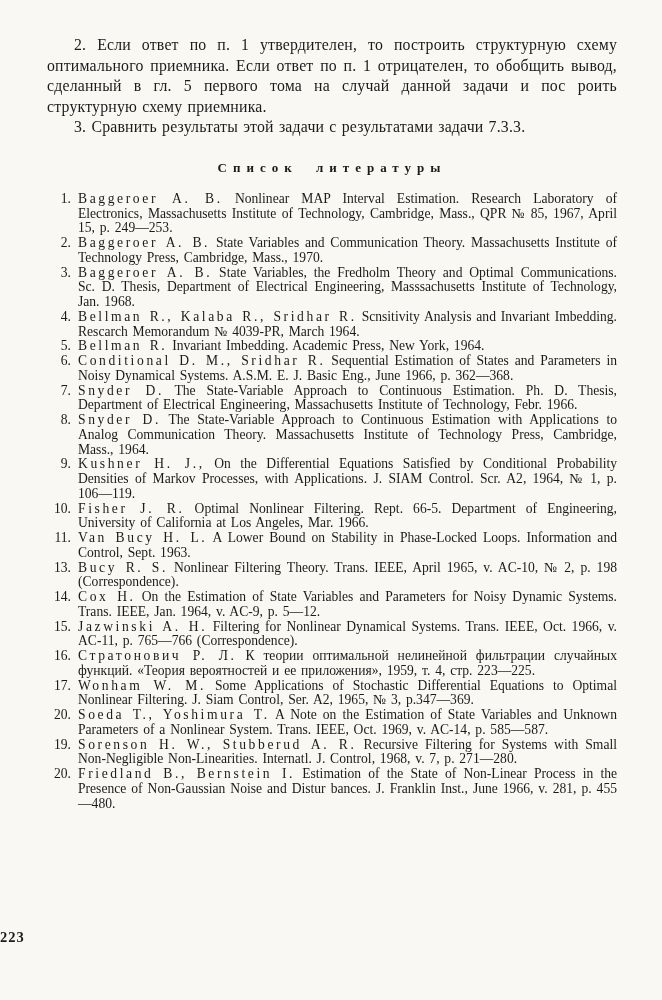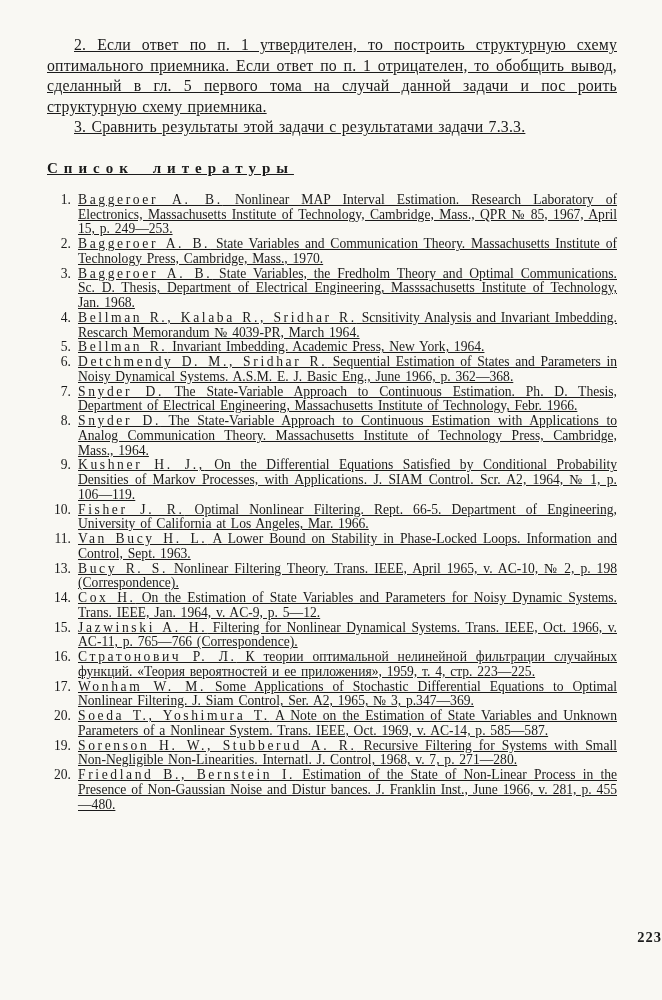--- a/index.html
+++ b/index.html
@@ -9,40 +9,39 @@
     font-family: "Liberation Serif", "DejaVu Serif", serif;
   }
   .page {
     position: relative;
     width: 662px;
     height: 1000px;
     background: #f9f8f3;
     color: #1b1b1b;
     overflow: hidden;
     box-sizing: border-box;
-    text-decoration: underline;
   }
   .content {
     padding: 35px 45px 0 47px;
   }
   
   .intro p {
     margin: 0;
     font-size: 15.8px;
     line-height: 20.6px;
     text-align: justify;
     text-indent: 27px;
     word-spacing: 1px;
     letter-spacing: 0.2px;
   }
   
   .list-heading {
     margin: 22px 0 16px 0;
-    text-align: left;
-    font-size: 15px;
+    text-align: center;
+    font-size: 13px;
     font-weight: bold;
     letter-spacing: 6px;
     word-spacing: 9px;
   }
   
   .bib {
     font-size: 13.6px;
     line-height: 14.75px;
     word-spacing: 1.4px;
   }
@@ -62,21 +61,21 @@
   }
   .bib .author {
     letter-spacing: 2.6px;
   }
   
   .pageno {
     position: absolute;
     left: 0;
     right: 0;
     top: 929px;
-    text-align: right;
+    text-align: left;
     font-weight: bold;
     font-size: 14.5px;
     letter-spacing: 1px;
   }
 </style>
 </head>
 <body>
 
 <div class="page">
   <div class="content">
@@ -92,21 +91,21 @@
   <p class="entry"><span class="num">1.</span><span class="author">Baggeroer A. B.</span><span class="rest"> Nonlinear MAP Interval Estimation. Research Laboratory of Electronics, Massachusetts Institute of Technology, Cambridge, Mass., QPR № 85, 1967, April 15, p. 249—253.</span></p>
 
   <p class="entry"><span class="num">2.</span><span class="author">Baggeroer A. B.</span><span class="rest"> State Variables and Communication Theory. Massachusetts Institute of Technology Press, Cambridge, Mass., 1970.</span></p>
 
   <p class="entry"><span class="num">3.</span><span class="author">Baggeroer A. B.</span><span class="rest"> State Variables, the Fredholm Theory and Optimal Communications. Sc. D. Thesis, Department of Electrical Engineering, Masssachusetts Institute of Technology, Jan. 1968.</span></p>
 
   <p class="entry"><span class="num">4.</span><span class="author">Bellman R., Kalaba R., Sridhar R.</span><span class="rest"> Scnsitivity Analysis and Invariant Imbedding. Rescarch Memorandum № 4039-PR, March 1964.</span></p>
 
   <p class="entry"><span class="num">5.</span><span class="author">Bellman R.</span><span class="rest"> Invariant Imbedding. Academic Press, New York, 1964.</span></p>
 
-  <p class="entry"><span class="num">6.</span><span class="author">Detchmendy D. M., Sridhar R.</span><span class="rest"> Sequential Estimation of States and Parameters in Noisy Dynamical Systems. A.S.M. E. J. Basic Eng., June 1966, p. 362—368.</span></p>
+  <p class="entry"><span class="num">6.</span><span class="author">Conditional D. M., Sridhar R.</span><span class="rest"> Sequential Estimation of States and Parameters in Noisy Dynamical Systems. A.S.M. E. J. Basic Eng., June 1966, p. 362—368.</span></p>
 
   <p class="entry"><span class="num">7.</span><span class="author">Snyder D.</span><span class="rest"> The State-Variable Approach to Continuous Estimation. Ph. D. Thesis, Department of Electrical Engineering, Massachusetts Institute of Technology, Febr. 1966.</span></p>
 
   <p class="entry"><span class="num">8.</span><span class="author">Snyder D.</span><span class="rest"> The State-Variable Approach to Continuous Estimation with Applications to Analog Communication Theory. Massachusetts Institute of Technology Press, Cambridge, Mass., 1964.</span></p>
 
   <p class="entry"><span class="num">9.</span><span class="author">Kushner H. J.,</span><span class="rest"> On the Differential Equations Satisfied by Conditional Probability Densities of Markov Processes, with Applications. J. SIAM Control. Scr. A2, 1964, № 1, p. 106—119.</span></p>
 
   <p class="entry"><span class="num">10.</span><span class="author">Fisher J. R.</span><span class="rest"> Optimal Nonlinear Filtering. Rept. 66-5. Department of Engineering, University of California at Los Angeles, Mar. 1966.</span></p>
 
   <p class="entry"><span class="num">11.</span><span class="author">Van Bucy H. L.</span><span class="rest"> A Lower Bound on Stability in Phase-Locked Loops. Information and Control, Sept. 1963.</span></p>

